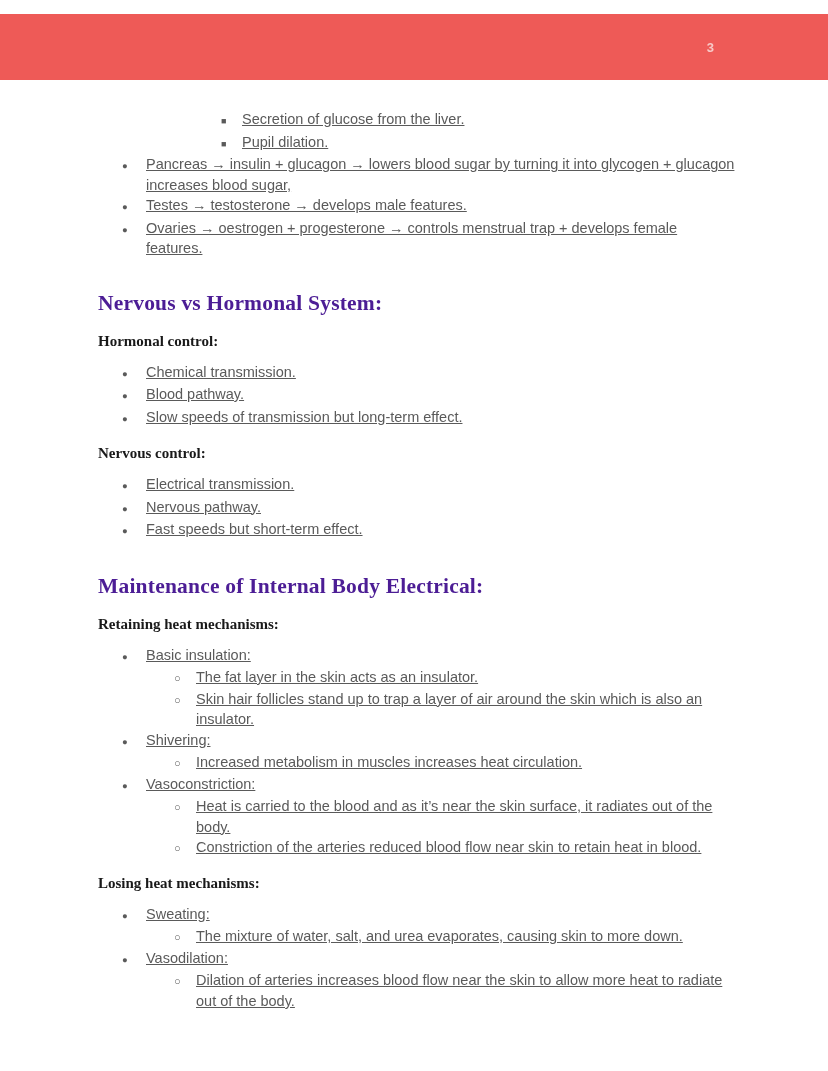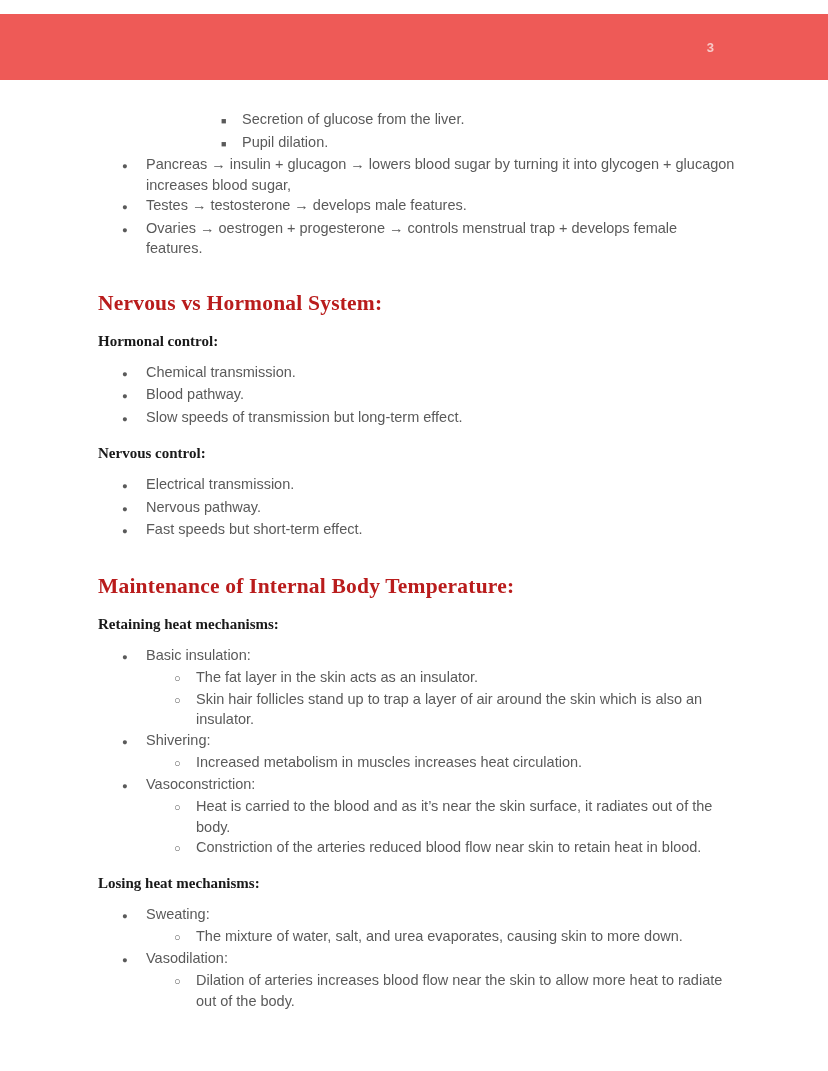--- a/index.html
+++ b/index.html
@@ -35,41 +35,42 @@
     padding: 18px 98px 0 98px;
     color: #5a5a5a;
     font-size: 14.5px;
     line-height: 20.5px;
   }
   h1.section-title {
     font-family: "Liberation Serif", serif;
     font-weight: 700;
     font-size: 21.5px;
     line-height: 27px;
-    color: #b91c1c;
+    color: #4c1d95;
     letter-spacing: 0.2px;
     margin: 31px 0 0 0;
   }
   h2.sub-heading {
     font-family: "Liberation Serif", serif;
     font-weight: 700;
     font-size: 15px;
     line-height: 20px;
     color: #191919;
     margin: 14px 0 0 0;
   }
   .list {
     margin-top: 11px;
   }
   .li {
     display: flex;
     align-items: baseline;
   }
   .li .txt {
     white-space: pre;
+    text-decoration: underline;
   }
   .li .marker {
     color: #5a5a5a;
   }
   .lvl1 { margin-left: 24px; }
   .lvl1 .marker { flex: 0 0 24px; font-size: 9.5px; }
   .lvl2 { margin-left: 76px; }
   .lvl2 .marker { flex: 0 0 22px; font-size: 11px; }
   .lvl3 { margin-left: 123px; }
   .lvl3 .marker { flex: 0 0 21px; font-size: 9px; }
@@ -138,21 +139,21 @@
       <div class="li lvl1">
         <span class="marker">●</span>
         <span class="txt">Nervous pathway.</span>
       </div>
       <div class="li lvl1">
         <span class="marker">●</span>
         <span class="txt">Fast speeds but short-term effect.</span>
       </div>
     </div>
 
-    <h1 class="section-title">Maintenance of Internal Body Temperature:</h1>
+    <h1 class="section-title">Maintenance of Internal Body Electrical:</h1>
 
     <h2 class="sub-heading">Retaining heat mechanisms:</h2>
     <div class="list">
       <div class="li lvl1">
         <span class="marker">●</span>
         <span class="txt">Basic insulation:</span>
       </div>
       <div class="li lvl2">
         <span class="marker">○</span>
         <span class="txt">The fat layer in the skin acts as an insulator.</span>

